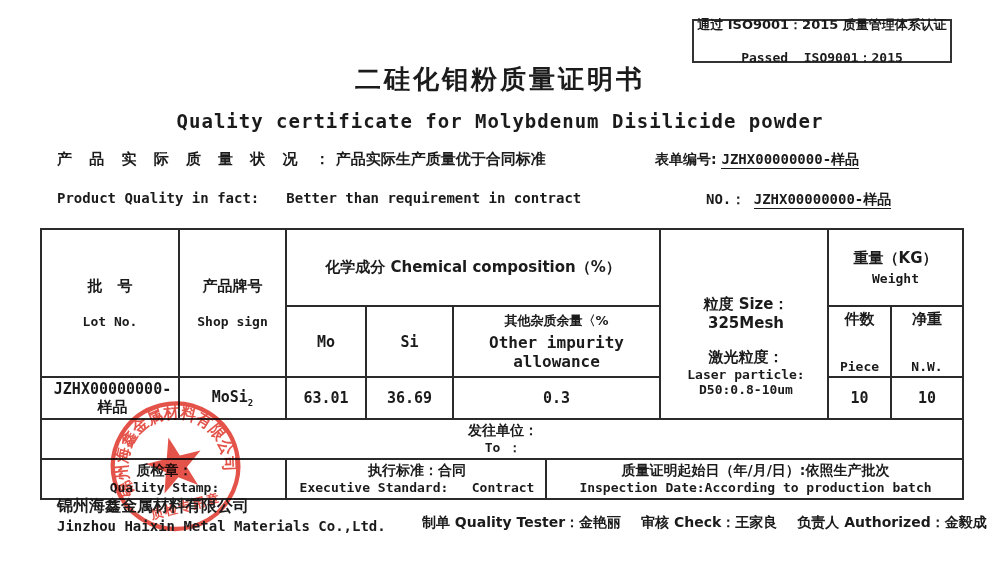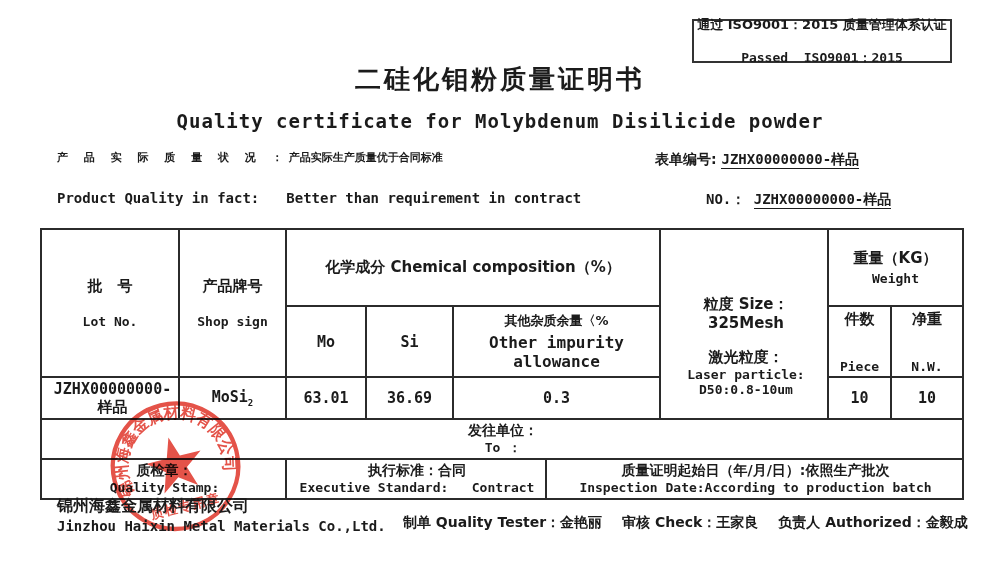--- a/index.html
+++ b/index.html
@@ -17,21 +17,21 @@
   .iso-box { position:absolute; left:692px; top:19px; width:260px; height:44px; border:2px solid #333;
              display:flex; flex-direction:column; justify-content:center; align-items:center; gap:15px; }
   .iso-box .l1 { font-size:13px; font-weight:bold; }
   .iso-box .l2 { font-size:13px; font-weight:bold; }
   .title-zh { position:absolute; left:0; top:62px; width:1000px; text-align:center;
               font-size:26px; font-weight:bold; letter-spacing:3px; }
   .title-en { position:absolute; left:0; top:110px; width:1000px; text-align:center;
               font-size:19px; font-weight:bold; letter-spacing:1px; }
 
   
-  .info1 { position:absolute; left:57px; top:150px; font-size:11px; font-weight:bold; }
+  .info1 { position:absolute; left:57px; top:150px; font-size:15px; font-weight:bold; }
   .info1 .lbl { letter-spacing:6px; }
   .info2 { position:absolute; left:57px; top:190px; font-size:14px; font-weight:bold; }
   .info2 .val { margin-left:27px; }
   .formno { position:absolute; left:655px; top:151px; font-size:14px; font-weight:bold; }
   .no-en  { position:absolute; left:706px; top:191px; font-size:14px; font-weight:bold; }
   .u { border-bottom:1.5px solid #1b1b1b; padding-bottom:1px; }
 
   
   table.cert { position:absolute; left:40px; top:228px; width:922px; border-collapse:collapse; table-layout:fixed; }
   table.cert td { border:2px solid var(--line); text-align:center; vertical-align:middle;
@@ -56,21 +56,21 @@
   .stamp { position:absolute; left:100px; top:392px; width:152px; height:152px;
            transform:rotate(-14deg); opacity:.87; mix-blend-mode:multiply; pointer-events:none; }
   .stamp svg { width:100%; height:100%; }
   .stamp .red-stroke { stroke:var(--stamp-red); fill:none; }
   .stamp .red-fill { fill:var(--stamp-red); }
   .stamp text { fill:var(--stamp-red); font-weight:bold; }
 
   
   .f-company { position:absolute; left:57px; top:496px; font-size:16px; font-weight:bold; }
   .f-company-en { position:absolute; left:57px; top:518px; font-size:14px; font-weight:bold; }
-  .f-signs { position:absolute; left:403px; top:514px; font-size:14px; font-weight:bold; display:flex; gap:20px; }
+  .f-signs { position:absolute; left:422px; top:514px; font-size:14px; font-weight:bold; display:flex; gap:20px; }
 </style>
 </head>
 <body>
 
 <div class="page">
 
 
   <div class="iso-box">
     <span class="l1">通过 ISO9001：2015 质量管理体系认证</span>
     <span class="l2 mono ws-pre">Passed  ISO9001：2015</span>

